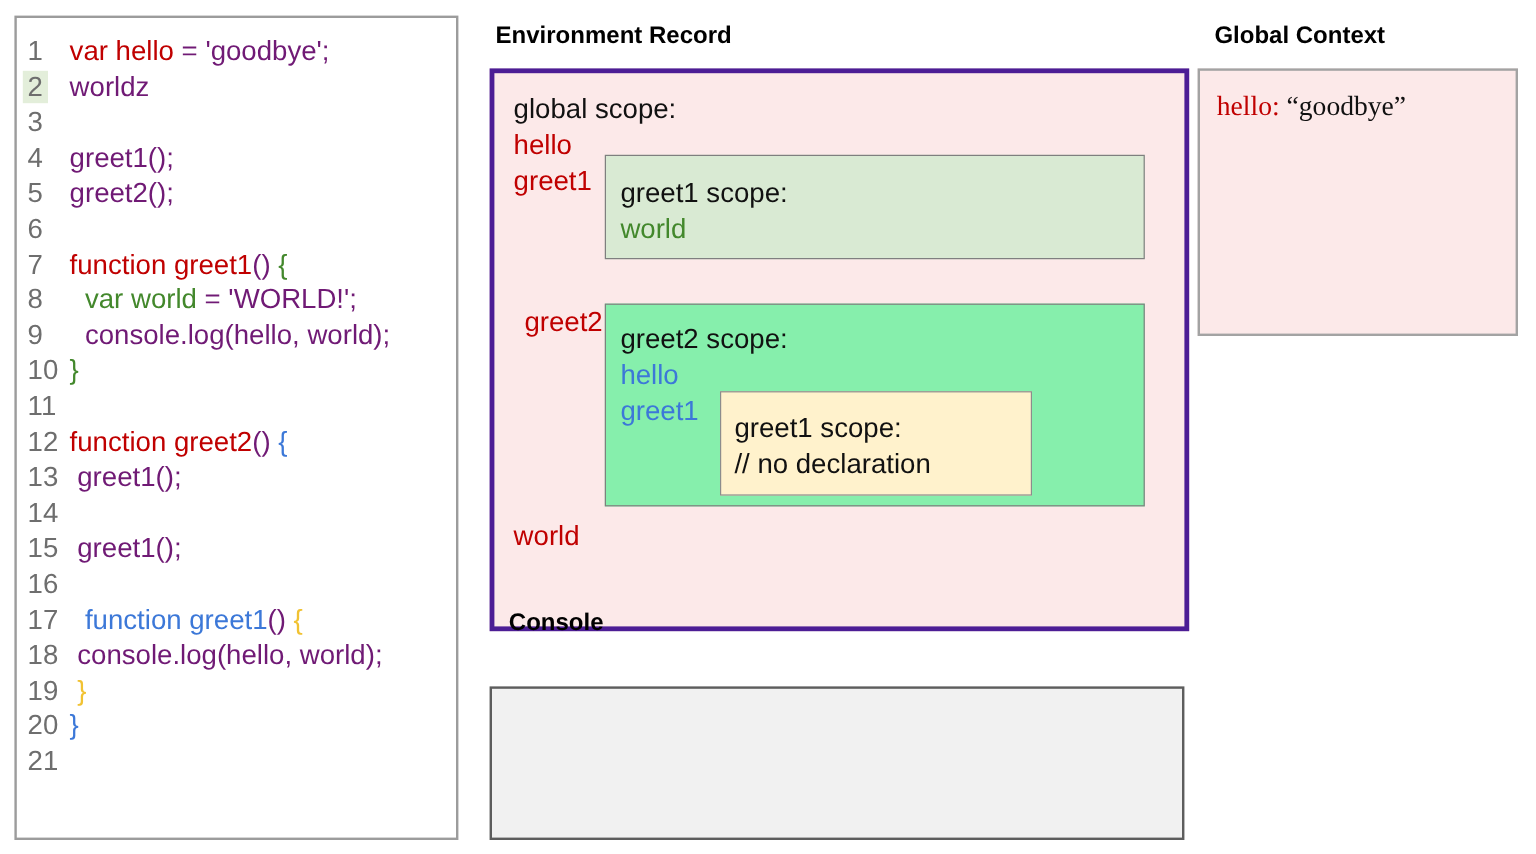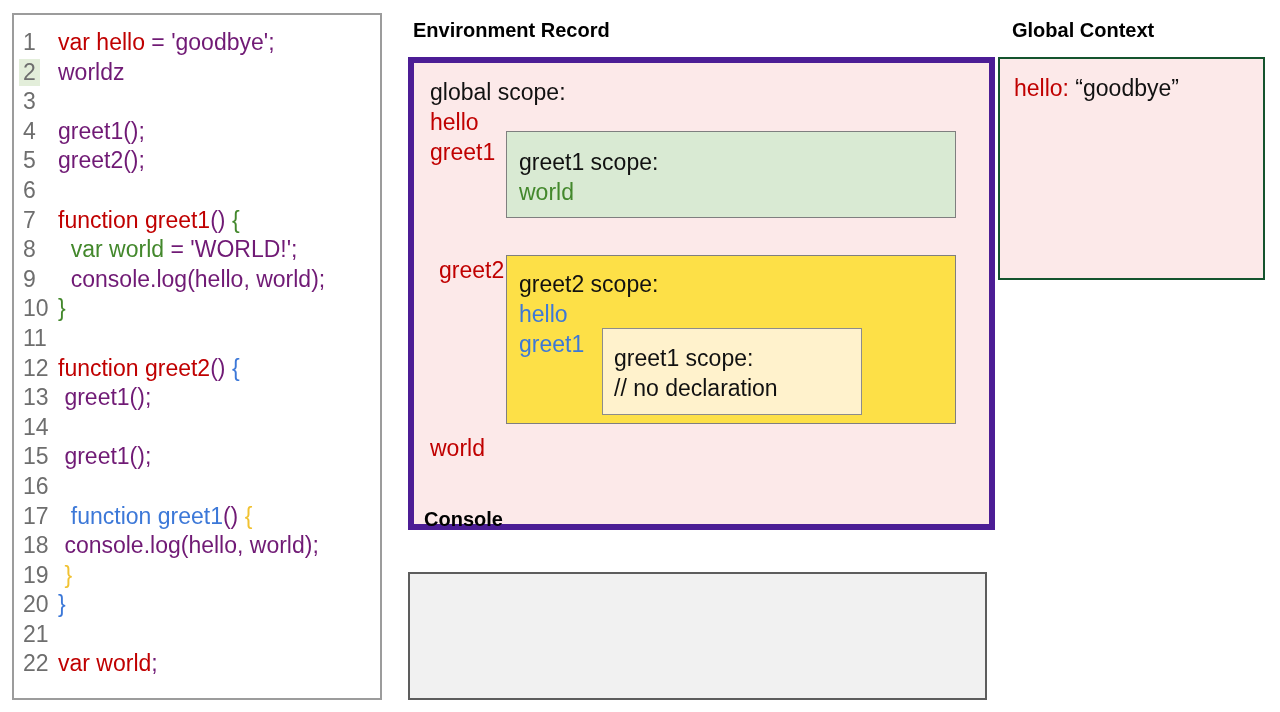--- a/index.html
+++ b/index.html
@@ -26,60 +26,60 @@
   .c-blue{color:#3c78d8;}
   .c-yellow{color:#f1c232;}
   
   .section-title{position:absolute;font-size:20px;font-weight:bold;color:#000;}
   #env-title{left:413px;top:19px;}
   #console-title{left:424px;top:508px;text-align:right;}
   #global-title{left:1012px;top:19px;}
   
   #env-box{
     position:absolute;left:408px;top:57px;width:575px;height:461px;
-    background:#fce9e9;border:6px solid #4c1d95;
+    background:#fce9e9;border:4px solid #4c1d95;
   }
   .env-text{position:absolute;font-size:23px;line-height:29px;white-space:pre;}
   .t-black{color:#111;}
   .t-red{color:#c00000;}
   .t-green{color:#43882c;}
   .t-blue{color:#3c78d8;}
   #env-global-heading{left:16px;top:15px;}
   #env-var-hello{left:16px;top:45px;}
   #env-var-greet1{left:16px;top:75px;}
   #env-var-greet2{left:25px;top:193px;}
   #env-var-world{left:16px;top:371px;}
   #greet1-box{
     position:absolute;left:92px;top:68px;width:448px;height:85px;
     background:#d9ead3;border:1.5px solid #7f7f7f;
   }
   #greet1-heading{left:12px;top:16px;}
   #greet1-var-world{left:12px;top:46px;}
   #greet2-box{
     position:absolute;left:92px;top:192px;width:448px;height:167px;
-    background:#fde047;border:1.5px solid #7f7f7f;
+    background:#86efac;border:1.5px solid #7f7f7f;
   }
   #greet2-heading{left:12px;top:14px;}
   #greet2-var-hello{left:12px;top:44px;}
   #greet2-var-greet1{left:12px;top:74px;}
   #inner-greet1-box{
     position:absolute;left:95px;top:72px;width:258px;height:85px;
     background:#fff2cc;border:1.5px solid #8c8c8c;
   }
   #inner-greet1-heading{left:11px;top:15px;}
   #inner-greet1-comment{left:11px;top:45px;}
   
   #console-box{
     position:absolute;left:408px;top:572px;width:575px;height:124px;
     background:#f1f1f1;border:2px solid #5d5d5d;
   }
   
   #global-box{
     position:absolute;left:998px;top:57px;width:263px;height:219px;
-    background:#fce9e9;border:2px solid #14532d;
+    background:#fce9e9;border:2px solid #a3a3a3;font-family:Liberation Serif, serif;
   }
   #global-entry{position:absolute;left:14px;top:15px;font-size:23px;line-height:29px;}
 </style>
 </head>
 <body>
 
 <div id="code-panel">
   <div id="code-lines">
       <div class="code-line">
         <span class="ln"><span class="num">1</span></span>
@@ -156,24 +156,20 @@
         <span class="ln"><span class="num">19</span></span>
         <span class="ct"><span class="c-yellow"> }</span></span>
       </div>
       <div class="code-line">
         <span class="ln"><span class="num">20</span></span>
         <span class="ct"><span class="c-blue">}</span></span>
       </div>
       <div class="code-line">
         <span class="ln"><span class="num">21</span></span>
         <span class="ct"></span>
-      </div>
-      <div class="code-line">
-        <span class="ln"><span class="num">22</span></span>
-        <span class="ct"><span class="c-red">var world</span><span class="c-code">;</span></span>
       </div>
     </div>
 </div>
 
 <div class="section-title" id="env-title">Environment Record</div>
 
 <div id="env-box">
   <div class="env-text t-black" id="env-global-heading">global scope:</div>
   <div class="env-text t-red" id="env-var-hello">hello</div>
   <div class="env-text t-red" id="env-var-greet1">greet1</div>

